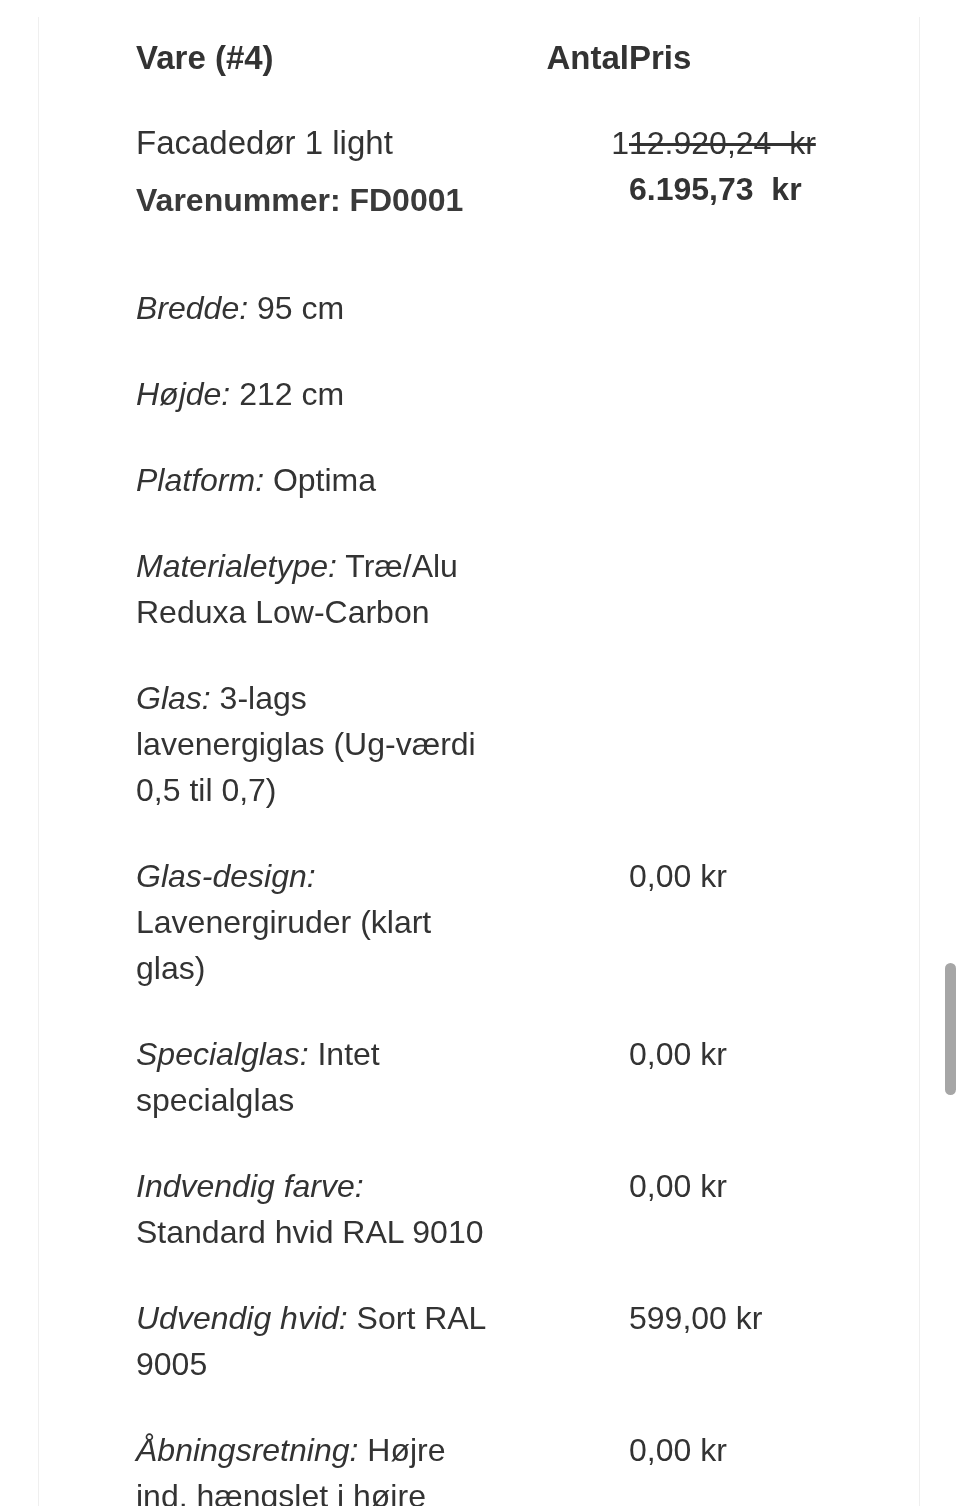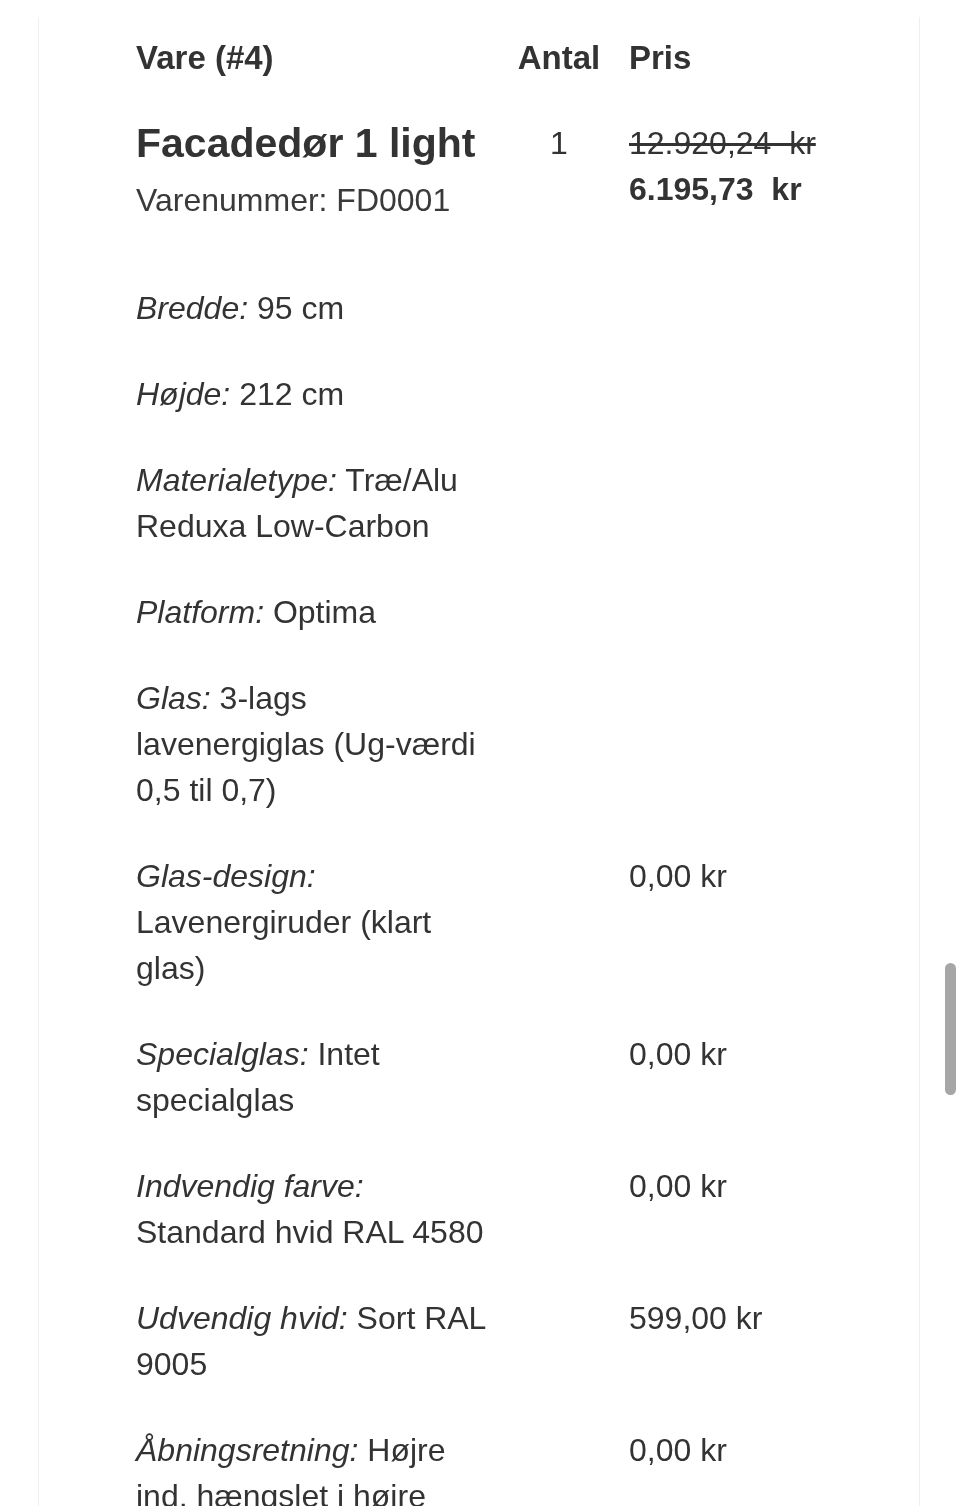--- a/index.html
+++ b/index.html
@@ -13,28 +13,28 @@
     position:absolute; left:38px; top:17px; width:882px; height:1506px;
     background:#ffffff;
     border-left:1px solid #efefef; border-right:1px solid #efefef;
     padding:18px 92px 16px 97px;
   }
   .grid {
     display:grid;
     grid-template-columns:353px 140px 200px;
     align-items:start;
   }
-  .cell-center { text-align:center; }
+  .cell-center { text-align:right; }
   .cell-right  { text-align:left; }
   .header-row {
     font-size:33px; font-weight:700; line-height:46px; color:#333333;
   }
   .product-row { margin-top:39px; font-size:32px; line-height:46px; }
-  .product-name { font-size:41px; font-weight:700; line-height:46px; }
-  .product-sku  { margin-top:11px; font-size:32px; font-weight:400; line-height:46px; color:#3a3a3a; }
+  .product-name { font-size:33px; font-weight:400; line-height:46px; }
+  .product-sku  { margin-top:11px; font-size:32px; font-weight:700; line-height:46px; color:#3a3a3a; }
   .qty-value { font-size:32px; line-height:46px; }
   .price-original {
     font-size:32px; line-height:46px;
     text-decoration:line-through;
     text-decoration-thickness:2.5px;
   }
   .price-current { font-size:32px; line-height:46px;font-weight:bold; }
   .specs { margin-top:62px; }
   .spec-row { margin-bottom:40px; }
   .spec-text { font-size:32px; line-height:46px; }
@@ -79,27 +79,27 @@
     <div class="cell-right spec-price"></div>
   </div>
 
   <div class="grid spec-row">
     <div class="spec-text"><span class="spec-label">Højde:</span> <span class="spec-value">212 cm</span></div>
     <div class="cell-center"></div>
     <div class="cell-right spec-price"></div>
   </div>
 
   <div class="grid spec-row">
-    <div class="spec-text"><span class="spec-label">Materialetype:</span> <span class="spec-value">Træ/Alu Reduxa Low-Carbon</span></div>
+    <div class="spec-text"><span class="spec-label">Platform:</span> <span class="spec-value">Optima</span></div>
     <div class="cell-center"></div>
     <div class="cell-right spec-price"></div>
   </div>
 
   <div class="grid spec-row">
-    <div class="spec-text"><span class="spec-label">Platform:</span> <span class="spec-value">Optima</span></div>
+    <div class="spec-text"><span class="spec-label">Materialetype:</span> <span class="spec-value">Træ/Alu Reduxa Low-Carbon</span></div>
     <div class="cell-center"></div>
     <div class="cell-right spec-price"></div>
   </div>
 
   <div class="grid spec-row">
     <div class="spec-text"><span class="spec-label">Glas:</span> <span class="spec-value">3-lags lavenergiglas (Ug-værdi 0,5 til 0,7)</span></div>
     <div class="cell-center"></div>
     <div class="cell-right spec-price"></div>
   </div>
 
@@ -109,21 +109,21 @@
     <div class="cell-right spec-price">0,00 kr</div>
   </div>
 
   <div class="grid spec-row">
     <div class="spec-text"><span class="spec-label">Specialglas:</span> <span class="spec-value">Intet specialglas</span></div>
     <div class="cell-center"></div>
     <div class="cell-right spec-price">0,00 kr</div>
   </div>
 
   <div class="grid spec-row">
-    <div class="spec-text"><span class="spec-label">Indvendig farve:</span> <span class="spec-value">Standard hvid RAL 4580</span></div>
+    <div class="spec-text"><span class="spec-label">Indvendig farve:</span> <span class="spec-value">Standard hvid RAL 9010</span></div>
     <div class="cell-center"></div>
     <div class="cell-right spec-price">0,00 kr</div>
   </div>
 
   <div class="grid spec-row">
     <div class="spec-text"><span class="spec-label">Udvendig hvid:</span> <span class="spec-value">Sort RAL 9005</span></div>
     <div class="cell-center"></div>
     <div class="cell-right spec-price">599,00 kr</div>
   </div>
 

